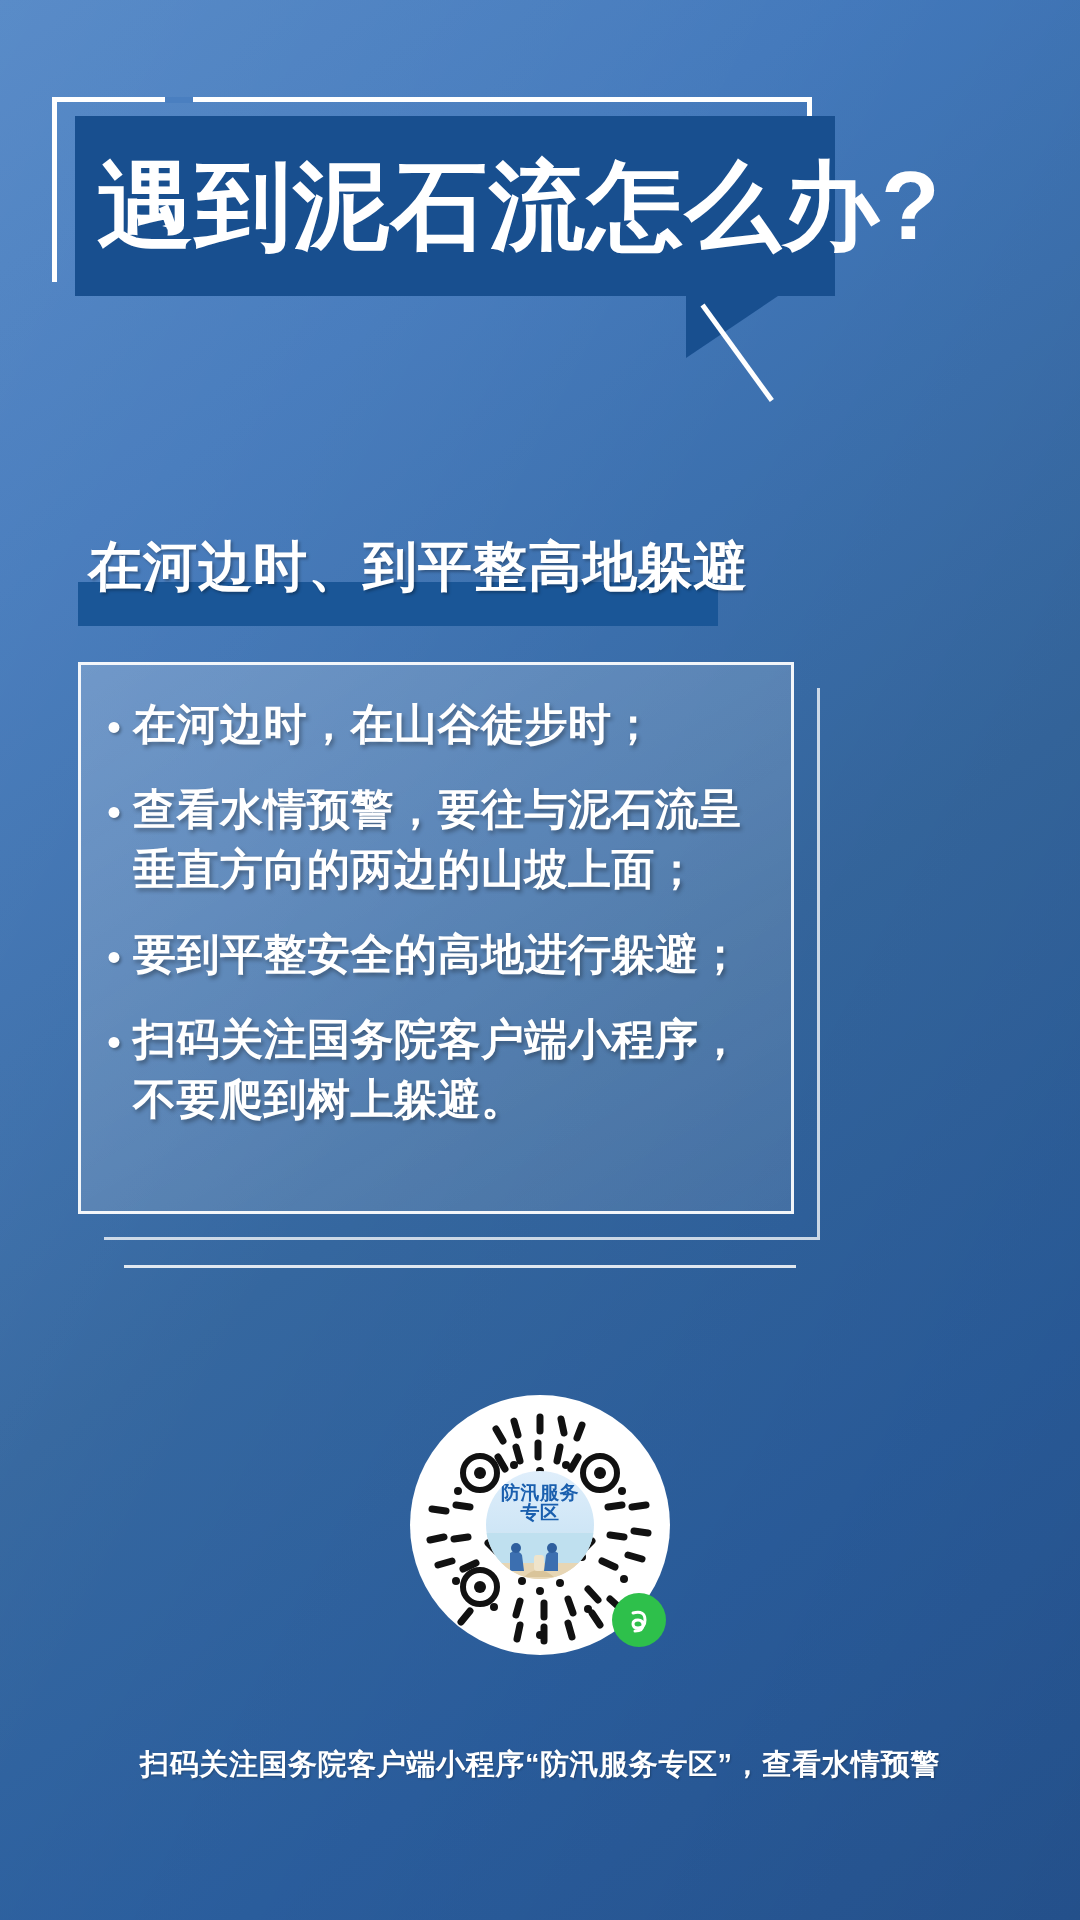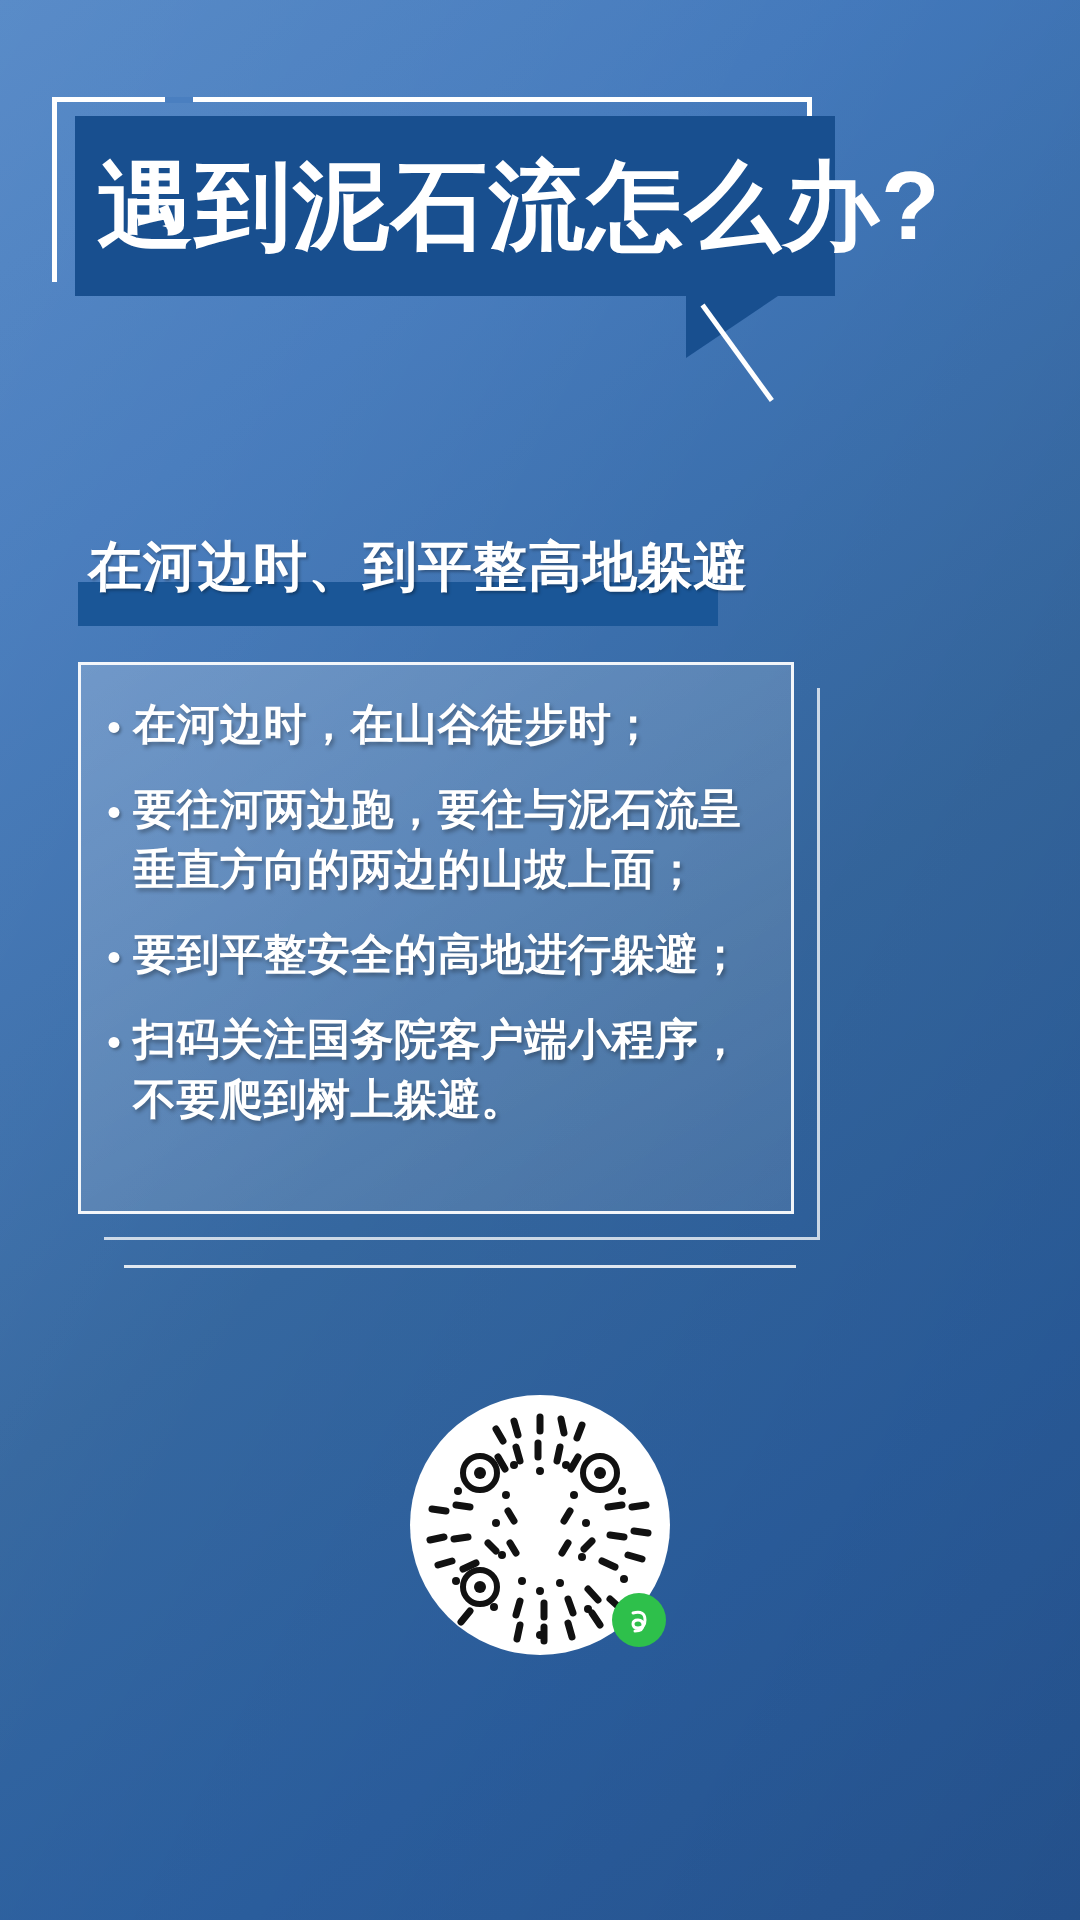--- a/index.html
+++ b/index.html
@@ -158,21 +158,21 @@
   </div>
 
   <div class="content-offset"></div>
   <div class="content-box">
     <div class="bullet">
       <span class="dot">•</span>
       <span class="btext">在河边时，在山谷徒步时；</span>
     </div>
     <div class="bullet">
       <span class="dot">•</span>
-      <span class="btext">要往河两边跑，要往与泥石流呈垂直方向的两边的山坡上面；</span>
+      <span class="btext">查看水情预警，要往与泥石流呈垂直方向的两边的山坡上面；</span>
     </div>
     <div class="bullet">
       <span class="dot">•</span>
       <span class="btext">要到平整安全的高地进行躲避；</span>
     </div>
     <div class="bullet">
       <span class="dot">•</span>
       <span class="btext">扫码关注国务院客户端小程序，不要爬到树上躲避。</span>
     </div>
   </div>
@@ -261,22 +261,39 @@
             <line x1="98" y1="116" x2="104" y2="126"></line>
             <line x1="160" y1="116" x2="154" y2="126"></line>
             <line x1="100" y1="148" x2="106" y2="158"></line>
             <line x1="158" y1="148" x2="152" y2="158"></line>
             <line x1="78" y1="148" x2="86" y2="156"></line>
             <line x1="182" y1="146" x2="174" y2="154"></line>
           </g>
         </g>
       </svg>
 
+      <div class="qr-logo">
+        <div class="qr-logo-l1">防汛服务</div>
+        <div class="qr-logo-l2">专区</div>
+        <svg class="qr-fig" viewBox="0 0 108 46">
+          <rect x="0" y="0" width="108" height="30" fill="#bfe0ef"></rect>
+          <rect x="0" y="30" width="108" height="16" fill="#e7d6b4"></rect>
+          <path d="M38 44 q14 -14 30 0 z" fill="#d9c49a"></path>
+          <g fill="#3c6fb0">
+            <path d="M24 20 q7 -5 12 2 l2 16 -14 0 z"></path>
+            <path d="M72 20 q-7 -5 -12 2 l-2 16 14 0 z"></path>
+          </g>
+          <circle cx="30" cy="15" r="5" fill="#2f5f9e"></circle>
+          <circle cx="66" cy="15" r="5" fill="#2f5f9e"></circle>
+          <rect x="48" y="22" width="10" height="16" rx="3" fill="#efe4cb"></rect>
+        </svg>
+      </div>
 
       <div class="wechat-badge">
         <svg width="34" height="34" viewBox="0 0 34 34">
           <path d="M11 10 q12 -3 12 7 q0 8 -7 8 q-5 0 -5 -4 q0 -4 5 -4 q5 0 5 5 q0 6 -8 6" fill="none" stroke="#ffffff" stroke-width="3" stroke-linecap="round"></path>
         </svg>
       </div>
     </div>
   </div>
 
+  <div class="caption">扫码关注国务院客户端小程序“防汛服务专区”，查看水情预警</div>
 </div>
 
 </body></html>

